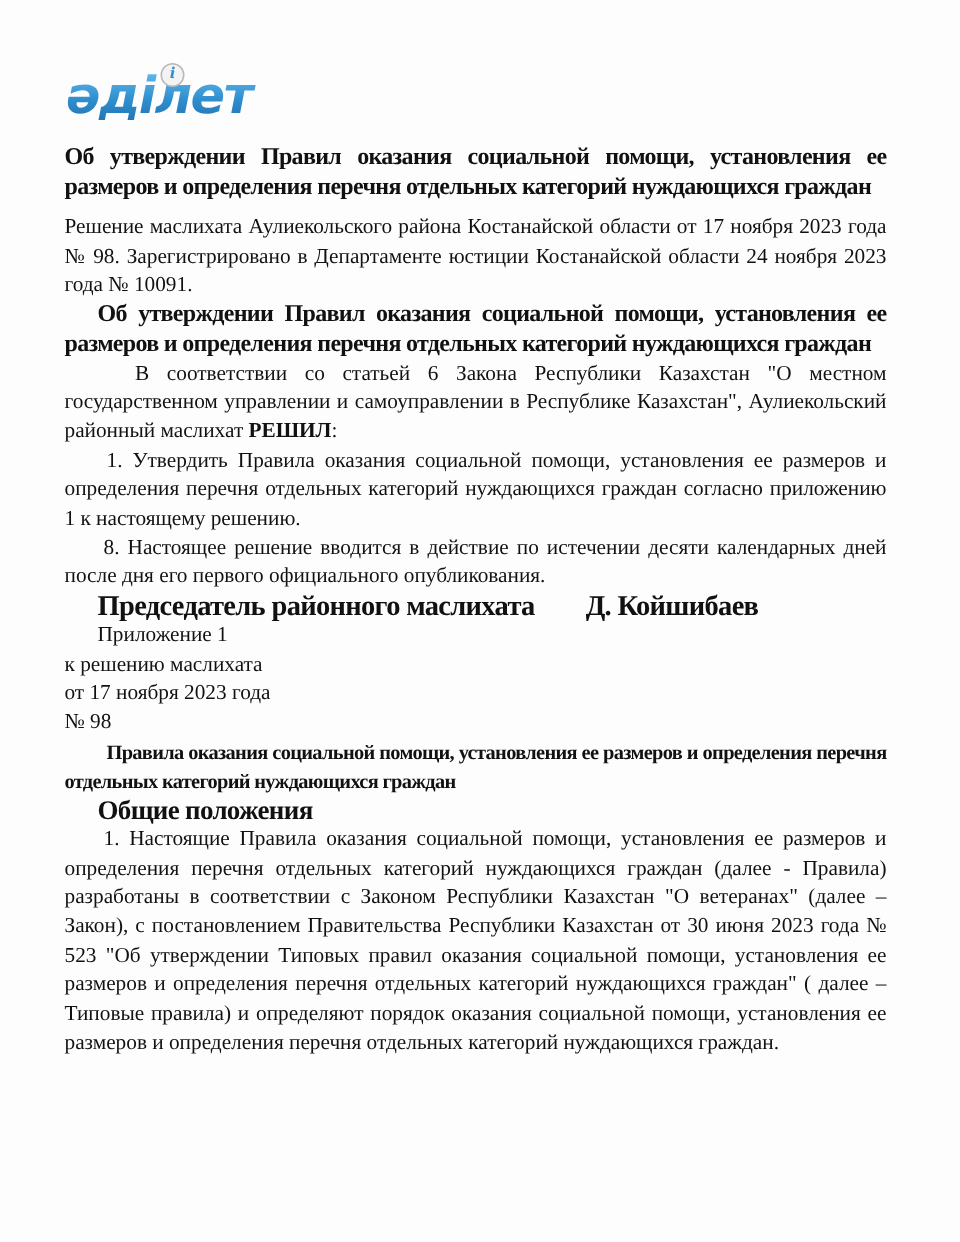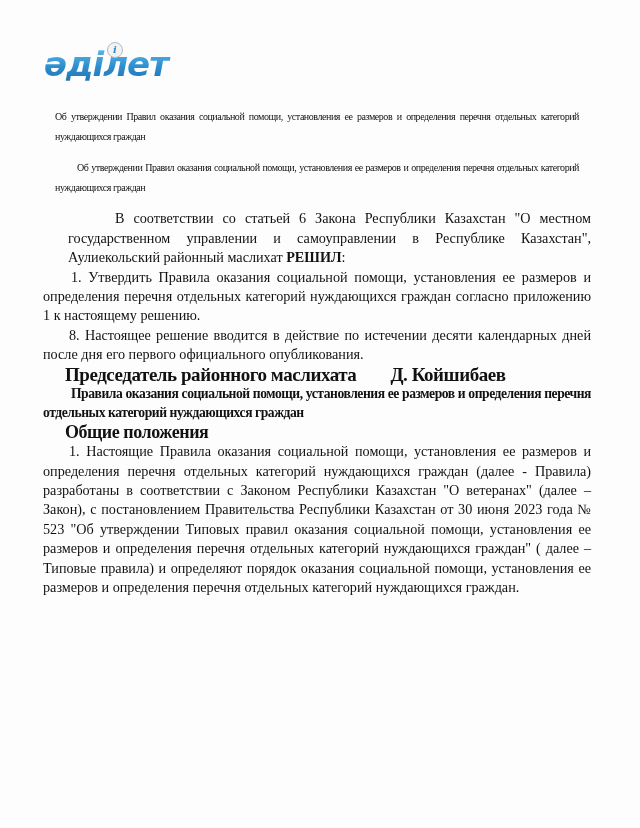--- a/index.html
+++ b/index.html
@@ -60,35 +60,35 @@
     }
     .content {
       position: absolute;
       left: 43px;
       top: 95px;
       width: 548px;
       font-size: 14.2px;
       line-height: 19.4px;
     }
     .bold-title {
-      font-weight: normal;
-      font-size: 10px;
+      font-weight: bold;
+      font-size: 16px;
       letter-spacing: -0.45px;
       line-height: 19.6px;
-      margin: 12px;
+      margin: 0;
     }
     .doc-heading {
       margin-bottom: 8px;
     }
     p {
       margin: 0;
       text-align: justify;
     }
     .indent1 { text-indent: 22px; }
-    .indent2 { text-indent: 47px; margin-left: 25px; }
+    .indent2 { text-indent: 47px; }
     .indent3 { text-indent: 28px; }
     .indent4 { text-indent: 26px; }
     .sig {
       font-weight: bold;
       font-size: 19px;
       letter-spacing: -0.45px;
       padding-left: 22px;
     }
     .sig .gap { display: inline-block; width: 34px; }
     .annex-line { text-align: left; }
@@ -115,32 +115,39 @@
 
   <div class="logo">
     <div class="logo-text">әділет</div>
     <div class="logo-badge">i</div>
   </div>
 
   <div class="content">
 
     <p class="bold-title doc-heading">Об утверждении Правил оказания социальной помощи, установления ее размеров и определения перечня отдельных категорий нуждающихся граждан</p>
 
+    <p>Решение маслихата Аулиекольского района Костанайской области от 17 ноября 2023 года № 98. Зарегистрировано в Департаменте юстиции Костанайской области 24 ноября 2023 года № 10091.</p>
 
     <p class="bold-title indent1">Об утверждении Правил оказания социальной помощи, установления ее размеров и определения перечня отдельных категорий нуждающихся граждан</p>
 
     <p class="indent2"><span>В соответствии со статьей 6 Закона Республики Казахстан "О местном государственном управлении и самоуправлении в Республике Казахстан", Аулиекольский районный маслихат </span><span class="strong-inline">РЕШИЛ</span><span>:</span></p>
 
     <p class="indent3">1. Утвердить Правила оказания социальной помощи, установления ее размеров и определения перечня отдельных категорий нуждающихся граждан согласно приложению 1 к настоящему решению.</p>
     <p class="indent4">8. Настоящее решение вводится в действие по истечении десяти календарных дней после дня его первого официального опубликования.</p>
 
     <div class="sig">
       <span>Председатель районного маслихата</span><span class="gap"></span><span>Д. Койшибаев</span>
     </div>
 
+    <div>
+      <div class="annex-line annex-first">Приложение 1</div>
+      <div class="annex-line">к решению маслихата</div>
+      <div class="annex-line">от 17 ноября 2023 года</div>
+      <div class="annex-line">№ 98</div>
+    </div>
 
     <p class="rules-title">Правила оказания социальной помощи, установления ее размеров и определения перечня отдельных категорий нуждающихся граждан</p>
 
     <div class="section-title">Общие положения</div>
 
     <p class="indent4">1. Настоящие Правила оказания социальной помощи, установления ее размеров и определения перечня отдельных категорий нуждающихся граждан (далее - Правила) разработаны в соответствии с Законом Республики Казахстан "О ветеранах" (далее – Закон), с постановлением Правительства Республики Казахстан от 30 июня 2023 года № 523 "Об утверждении Типовых правил оказания социальной помощи, установления ее размеров и определения перечня отдельных категорий нуждающихся граждан" ( далее – Типовые правила) и определяют порядок оказания социальной помощи, установления ее размеров и определения перечня отдельных категорий нуждающихся граждан.</p>
 
   </div>
 </div>
 

